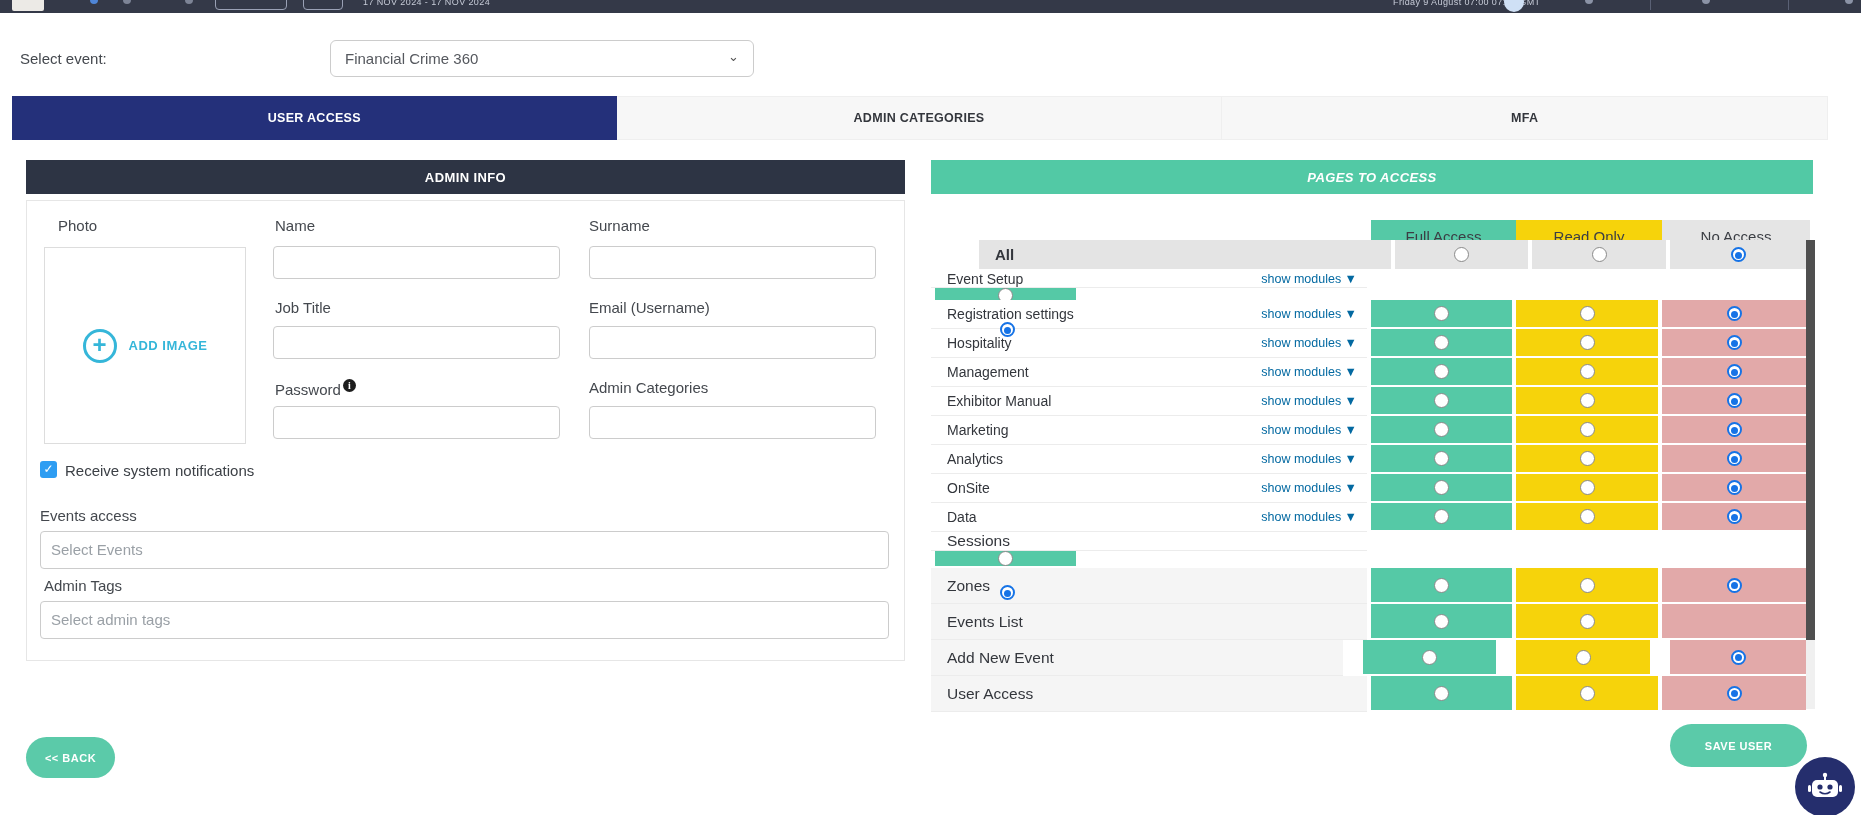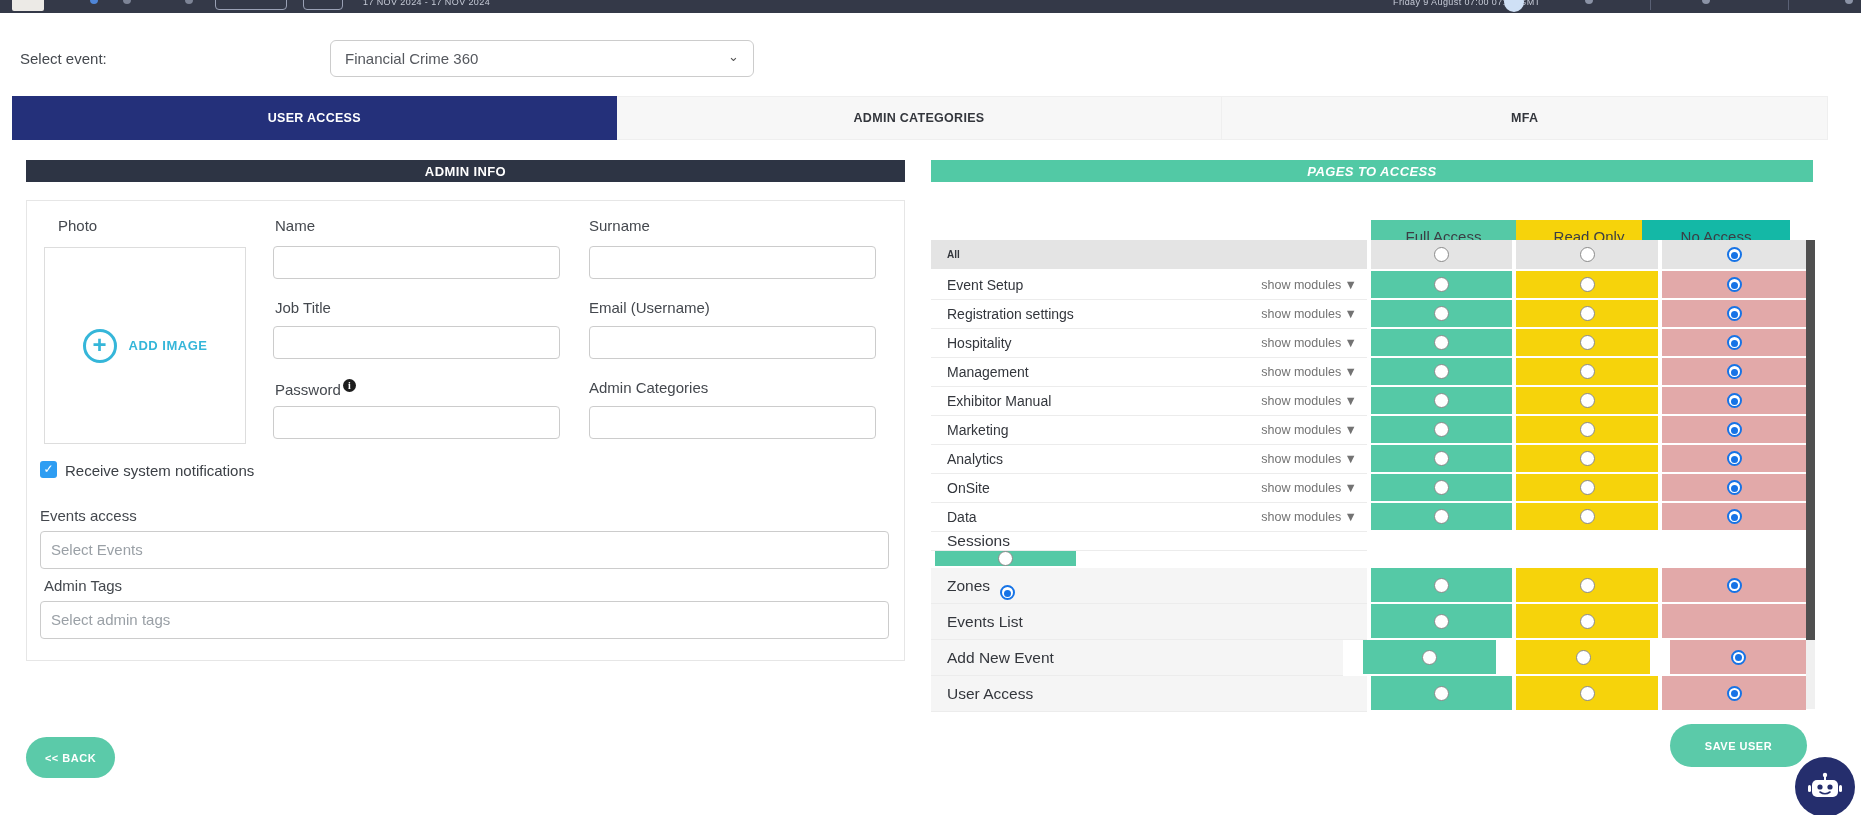--- a/index.html
+++ b/index.html
@@ -23,21 +23,21 @@
   .event-select .val { font-size:15px; color:#55585e; flex:1; }
   .event-select .chev { font-size:13px; color:#555; line-height:1; transform:translateY(-2px); }
 
   
   .tabs { position:absolute; left:12px; top:96px; width:1816px; height:44px; display:flex; }
   .tab { flex:1; display:flex; align-items:center; justify-content:center; font-size:12.5px; font-weight:bold;
     letter-spacing:.3px; color:#33363c; background:#f7f7f7; border:1px solid #efefef; border-left:none; cursor:pointer; }
   .tab.active { background:#24307a; color:#fff; border:none; }
 
   
-  .panel-header { position:absolute; height:22px; display:flex; align-items:center; justify-content:center;
+  .panel-header { position:absolute; height:34px; display:flex; align-items:center; justify-content:center;
     font-size:13px; font-weight:bold; color:#fff; letter-spacing:.4px;text-align:center; }
   .admin-header { left:26px; top:160px; width:879px; background:#2d3444; }
   .pages-header { left:931px; top:160px; width:882px; background:#52c9a5;font-style:italic; }
 
   
   .admin-card { position:absolute; left:26px; top:200px; width:879px; height:461px; background:#fff; border:1px solid #e6e6e6; }
   .fld-label { position:absolute; font-size:15px; color:#44484e; white-space:nowrap; }
   .txt-input { position:absolute; height:33px; border:1px solid #ccc; border-radius:4px; background:#fff;
     font-family:"Liberation Sans",sans-serif; font-size:14px; color:#333; padding:0 10px; outline:none; }
   .txt-input::placeholder { color:#9aa0a6; font-size:15px; }
@@ -58,33 +58,33 @@
     font-family:"Liberation Sans",sans-serif; letter-spacing:.5px; cursor:pointer; }
   .back-btn { left:26px; top:737px; width:89px; height:41px; font-size:11px; }
   .save-btn { left:1670px; top:724px; width:137px; height:43px; font-size:11px; }
 
   
   .col-headers { position:absolute; left:931px; top:204px; width:882px; height:32px; }
   .col-head { position:absolute; top:0; height:32px; display:flex; align-items:center; justify-content:center;
     font-size:15px; color:#3b3e44;margin-top:16px; }
   .col-head.full { left:440px; width:145px; background:#55c9a6; }
   .col-head.read { left:585px; width:146px; background:#f6d30b; }
-  .col-head.no   { left:711px; width:148px; background:#14b8a6; }
+  .col-head.no   { left:731px; width:148px; background:#e5e5e5; }
 
   .access-table { position:absolute; left:931px; top:240px; width:875px; }
   .t-row { display:flex; }
   .t-name { width:436px; display:flex; align-items:center; padding-left:16px; padding-right:10px;
     font-size:14px; color:#33363c; border-bottom:1px solid #ececec; background:#fff; }
   .t-name .row-label { flex:1; }
-  .show-modules { font-size:12.5px; color:#737373; cursor:pointer; white-space:nowrap; }
+  .show-modules { font-size:12.5px; color:#0369a1; cursor:pointer; white-space:nowrap; }
   .t-cell { display:flex; align-items:center; justify-content:center; border-left:4px solid #fff; border-bottom:2px solid #fff; }
   .t-cell.full { width:145px; background:#55c9a6; }
   .t-cell.read { width:146px; background:#f6d30b; }
   .t-cell.no   { width:148px; background:#e2a9a9; }
-  .t-row.all-row .t-name { background:#e4e4e4; font-weight:bold; font-size:10px; border-bottom:2px solid #fff; }
+  .t-row.all-row .t-name { background:#e4e4e4; font-weight:bold; font-size:15px; border-bottom:2px solid #fff;margin-left:48px; }
   .t-row.all-row .t-cell { background:#e4e4e4; }
   .t-row.tall .t-name { font-size:15.5px; }
   .t-row.shaded .t-name { background:#f5f5f5; }
 
   .radio { width:15px; height:15px; border-radius:50%; background:#fff; border:1px solid #8a8a8a; cursor:pointer; }
   .radio.checked { border:2px solid #1673e6; position:relative; }
   .radio.checked::after { content:""; position:absolute; left:2.5px; top:2.5px; width:7px; height:7px; border-radius:50%; background:#1673e6; }
 
   .v-scrollbar { position:absolute; left:1806px; top:240px; width:9px; height:469px; background:#f0f0f0; }
   .v-thumb { position:absolute; left:0; top:0; width:9px; height:400px; background:#4f4f4f; cursor:pointer; }
@@ -180,21 +180,21 @@
         <div class="t-cell full">
           <span class="radio"></span>
         </div>
         <div class="t-cell read">
           <span class="radio"></span>
         </div>
         <div class="t-cell no">
           <span class="radio checked"></span>
         </div>
       </div>
-      <div class="t-row" style="height: 29px;">
+      <div class="t-row" style="height: 29px; flex-direction: column;">
         <div class="t-name">
           <span class="row-label">Event Setup</span>
           <span class="show-modules">show modules ▼</span>
         </div>
         <div class="t-cell full">
           <span class="radio"></span>
         </div>
         <div class="t-cell read">
           <span class="radio"></span>
         </div>

